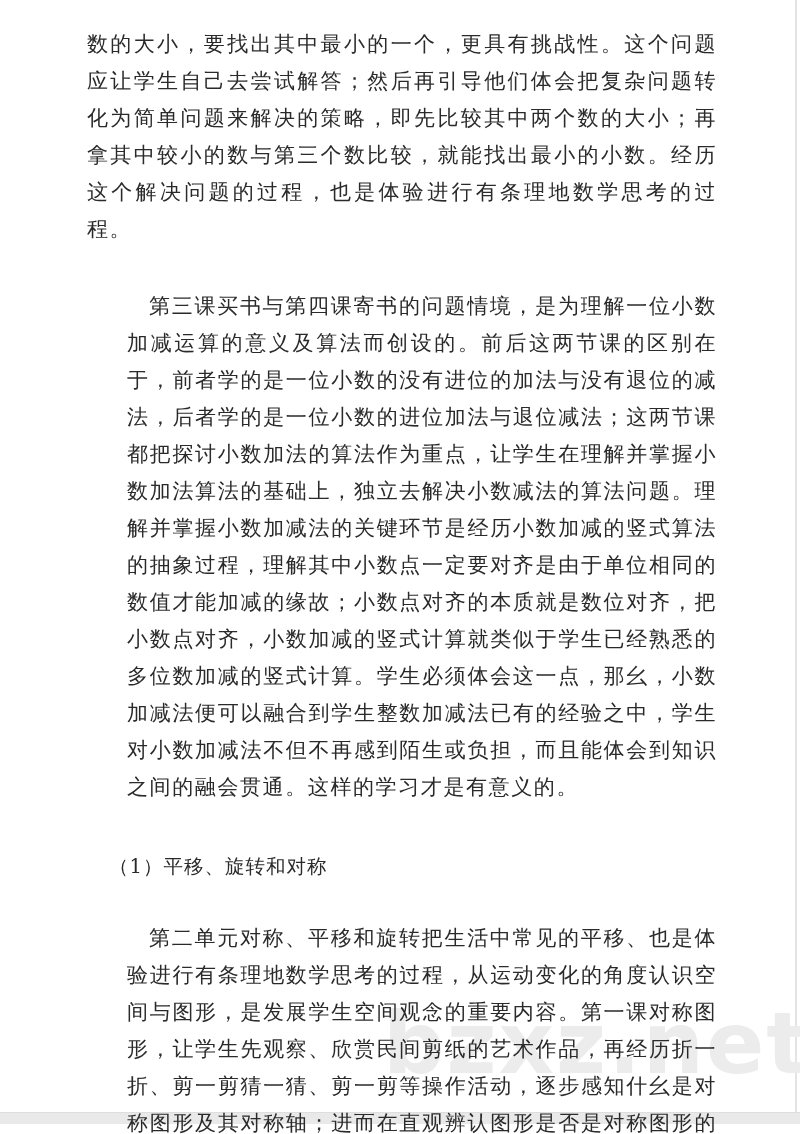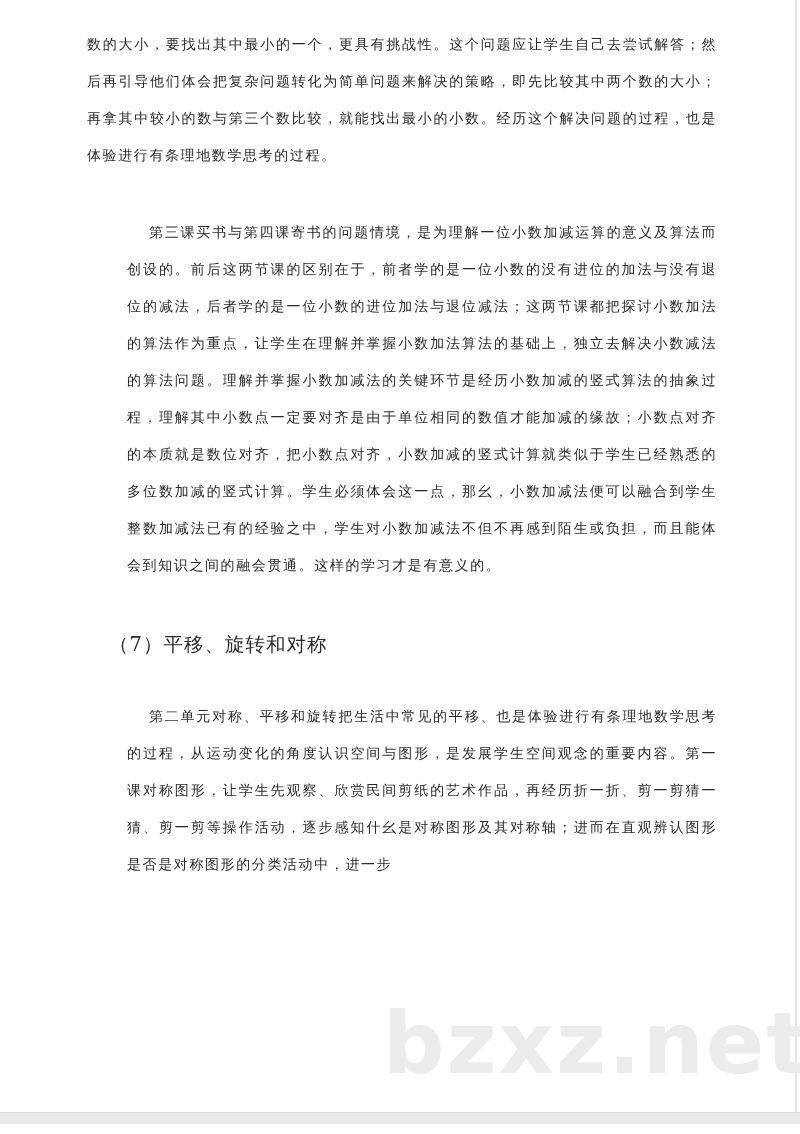--- a/index.html
+++ b/index.html
@@ -43,21 +43,21 @@
       background: #ffffff;
     }
     .content {
       position: absolute;
       left: 87px;
       top: 26px;
       width: 630px;
     }
     .para {
       margin: 0;
-      font-size: 14px;
+      font-size: 21px;
       line-height: 37px;
       letter-spacing: 1.6px;
       text-align: justify;
       text-align-last: left;
       word-break: break-all;
     }
     .para.indent {
       text-indent: 22px;
       margin-left: 40px;
     }
@@ -94,21 +94,21 @@
 
   <div class="content">
     <p class="para">数的大小，要找出其中最小的一个，更具有挑战性。这个问题应让学生自己去尝试解答；然后再引导他们体会把复杂问题转化为简单问题来解决的策略，即先比较其中两个数的大小；再拿其中较小的数与第三个数比较，就能找出最小的小数。经历这个解决问题的过程，也是体验进行有条理地数学思考的过程。</p>
 
     <div class="gap-1"></div>
 
     <p class="para indent">第三课买书与第四课寄书的问题情境，是为理解一位小数加减运算的意义及算法而创设的。前后这两节课的区别在于，前者学的是一位小数的没有进位的加法与没有退位的减法，后者学的是一位小数的进位加法与退位减法；这两节课都把探讨小数加法的算法作为重点，让学生在理解并掌握小数加法算法的基础上，独立去解决小数减法的算法问题。理解并掌握小数加减法的关键环节是经历小数加减的竖式算法的抽象过程，理解其中小数点一定要对齐是由于单位相同的数值才能加减的缘故；小数点对齐的本质就是数位对齐，把小数点对齐，小数加减的竖式计算就类似于学生已经熟悉的多位数加减的竖式计算。学生必须体会这一点，那幺，小数加减法便可以融合到学生整数加减法已有的经验之中，学生对小数加减法不但不再感到陌生或负担，而且能体会到知识之间的融会贯通。这样的学习才是有意义的。</p>
 
     <div class="gap-2"></div>
 
-    <p class="heading">（7）平移、旋转和对称</p>
+    <p class="heading">（1）平移、旋转和对称</p>
 
     <div class="gap-3"></div>
 
     <p class="para indent">第二单元对称、平移和旋转把生活中常见的平移、也是体验进行有条理地数学思考的过程，从运动变化的角度认识空间与图形，是发展学生空间观念的重要内容。第一课对称图形，让学生先观察、欣赏民间剪纸的艺术作品，再经历折一折、剪一剪猜一猜、剪一剪等操作活动，逐步感知什幺是对称图形及其对称轴；进而在直观辨认图形是否是对称图形的分类活动中，进一步</p>
   </div>
 </div>
 
 <div class="bottom-band"></div>
 <div class="bottom-white"></div>
 

